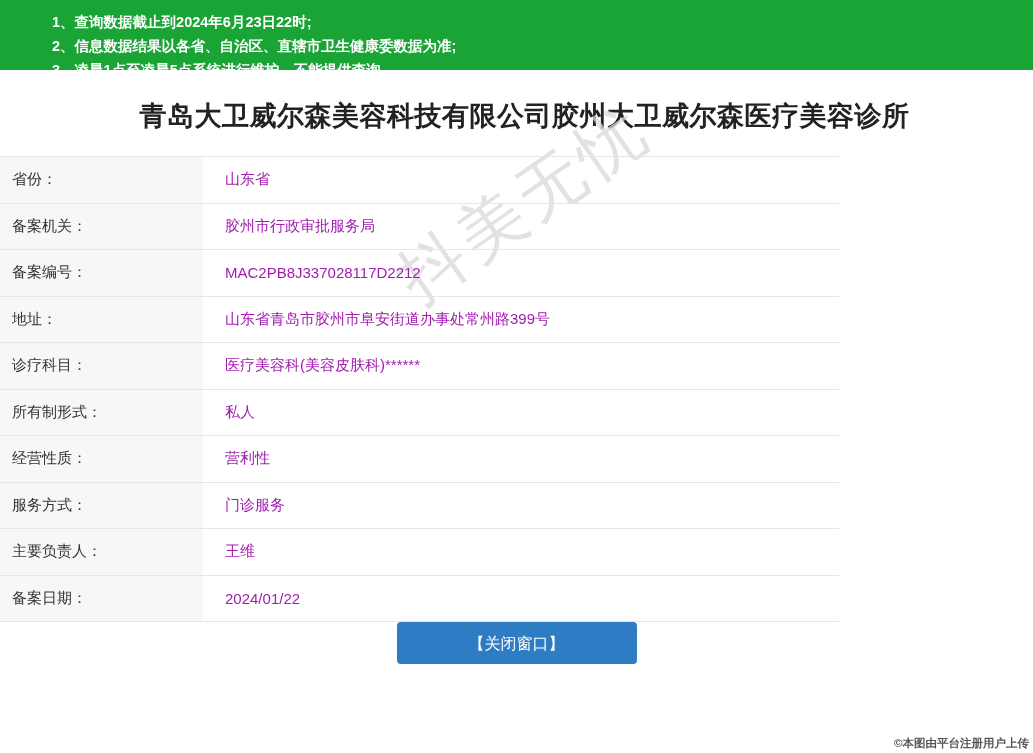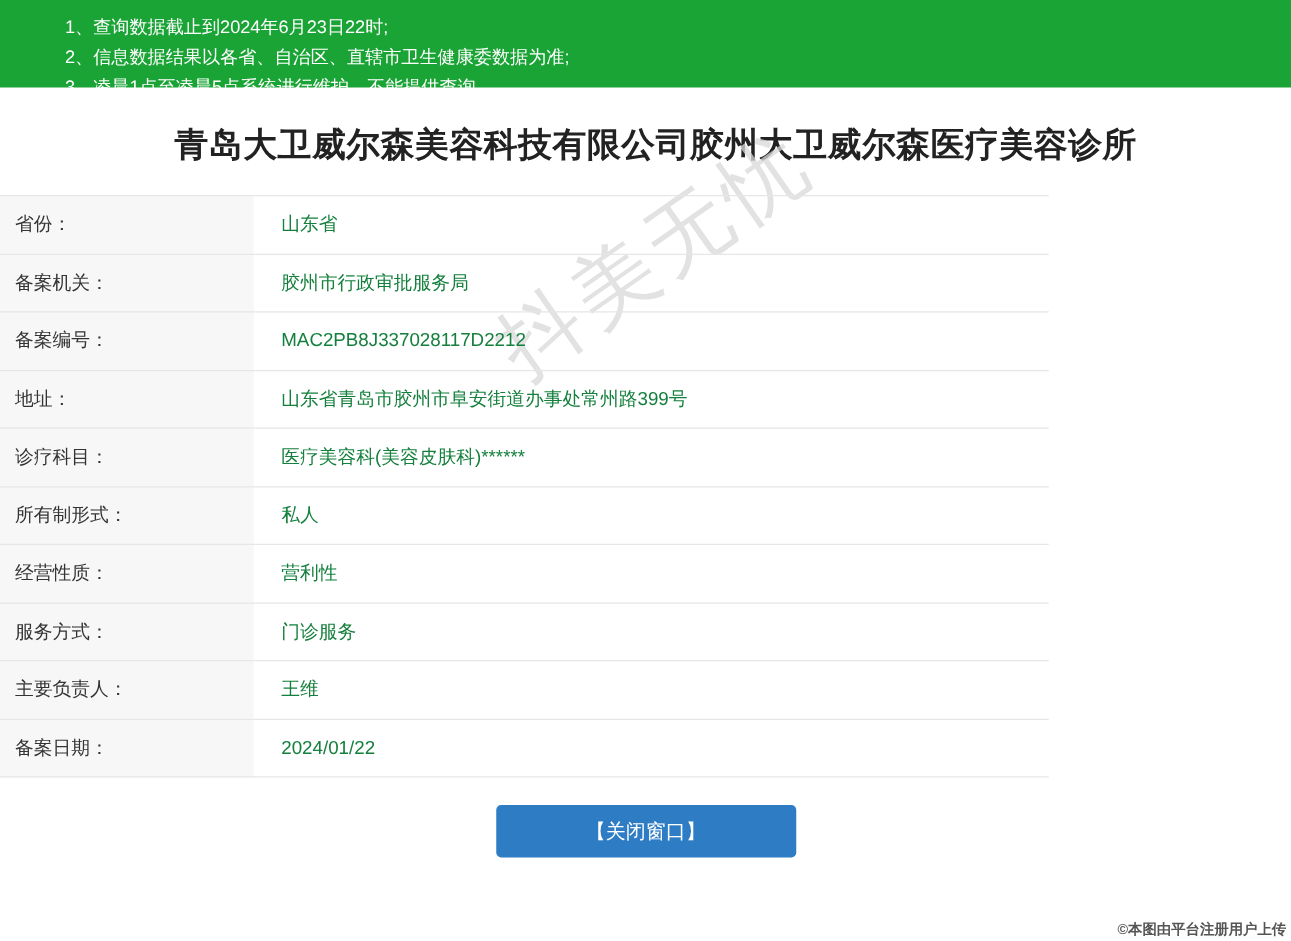--- a/index.html
+++ b/index.html
@@ -15,20 +15,21 @@
     position: relative;
   }
 
   
   .notice {
     background: #1aa435;
     color: #ffffff;
     padding: 10px 0 12px 0;
     height: 70px;
     box-sizing: border-box;
+    font-weight: bold;
   }
   .notice-line {
     font-size: 14.5px;
     line-height: 24px;
     padding-left: 52px;
     white-space: nowrap;
     color: #ffffff;
   }
 
   
@@ -64,21 +65,21 @@
     background: transparent;
   }
   .info-table td.label {
     width: 190px;
     background: #f7f7f7;
     padding-left: 12px;
     color: #333333;
   }
   .info-table td.value {
     padding-left: 22px;
-    color: #15803d;
+    color: #a21caf;
   }
 
   
   .watermark {
     position: absolute;
     left: 380px;
     top: 250px;
     font-size: 66px;
     color: #d9d9d9;
     opacity: 0.75;
@@ -86,21 +87,20 @@
     transform-origin: left top;
     pointer-events: none;
     z-index: 1;
     font-family: "Liberation Serif", serif;
     letter-spacing: 6px;
     white-space: nowrap;
   }
 
   
   .footer {
-    padding-top: 22px;
     text-align: center;
   }
   .close-button {
     display: inline-block;
     width: 240px;
     height: 42px;
     line-height: 42px;
     background: #2d7cc4;
     color: #ffffff;
     font-size: 16px;

